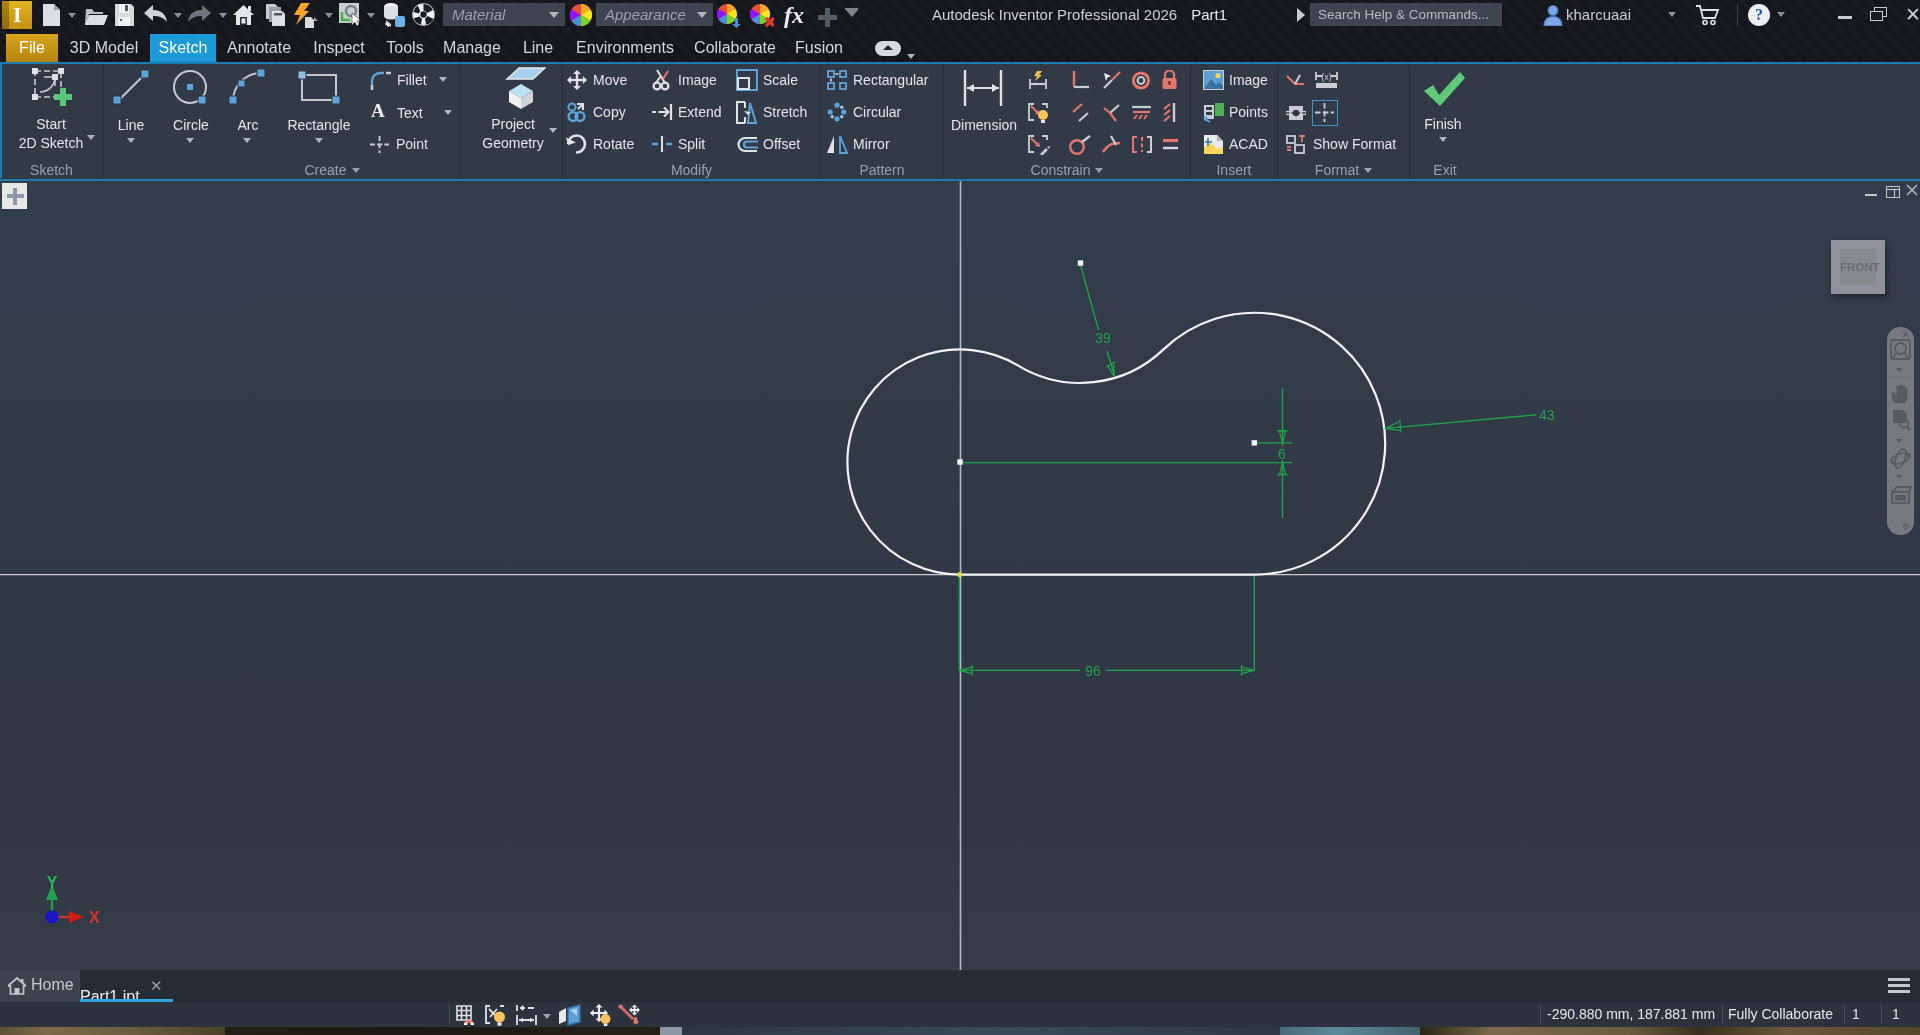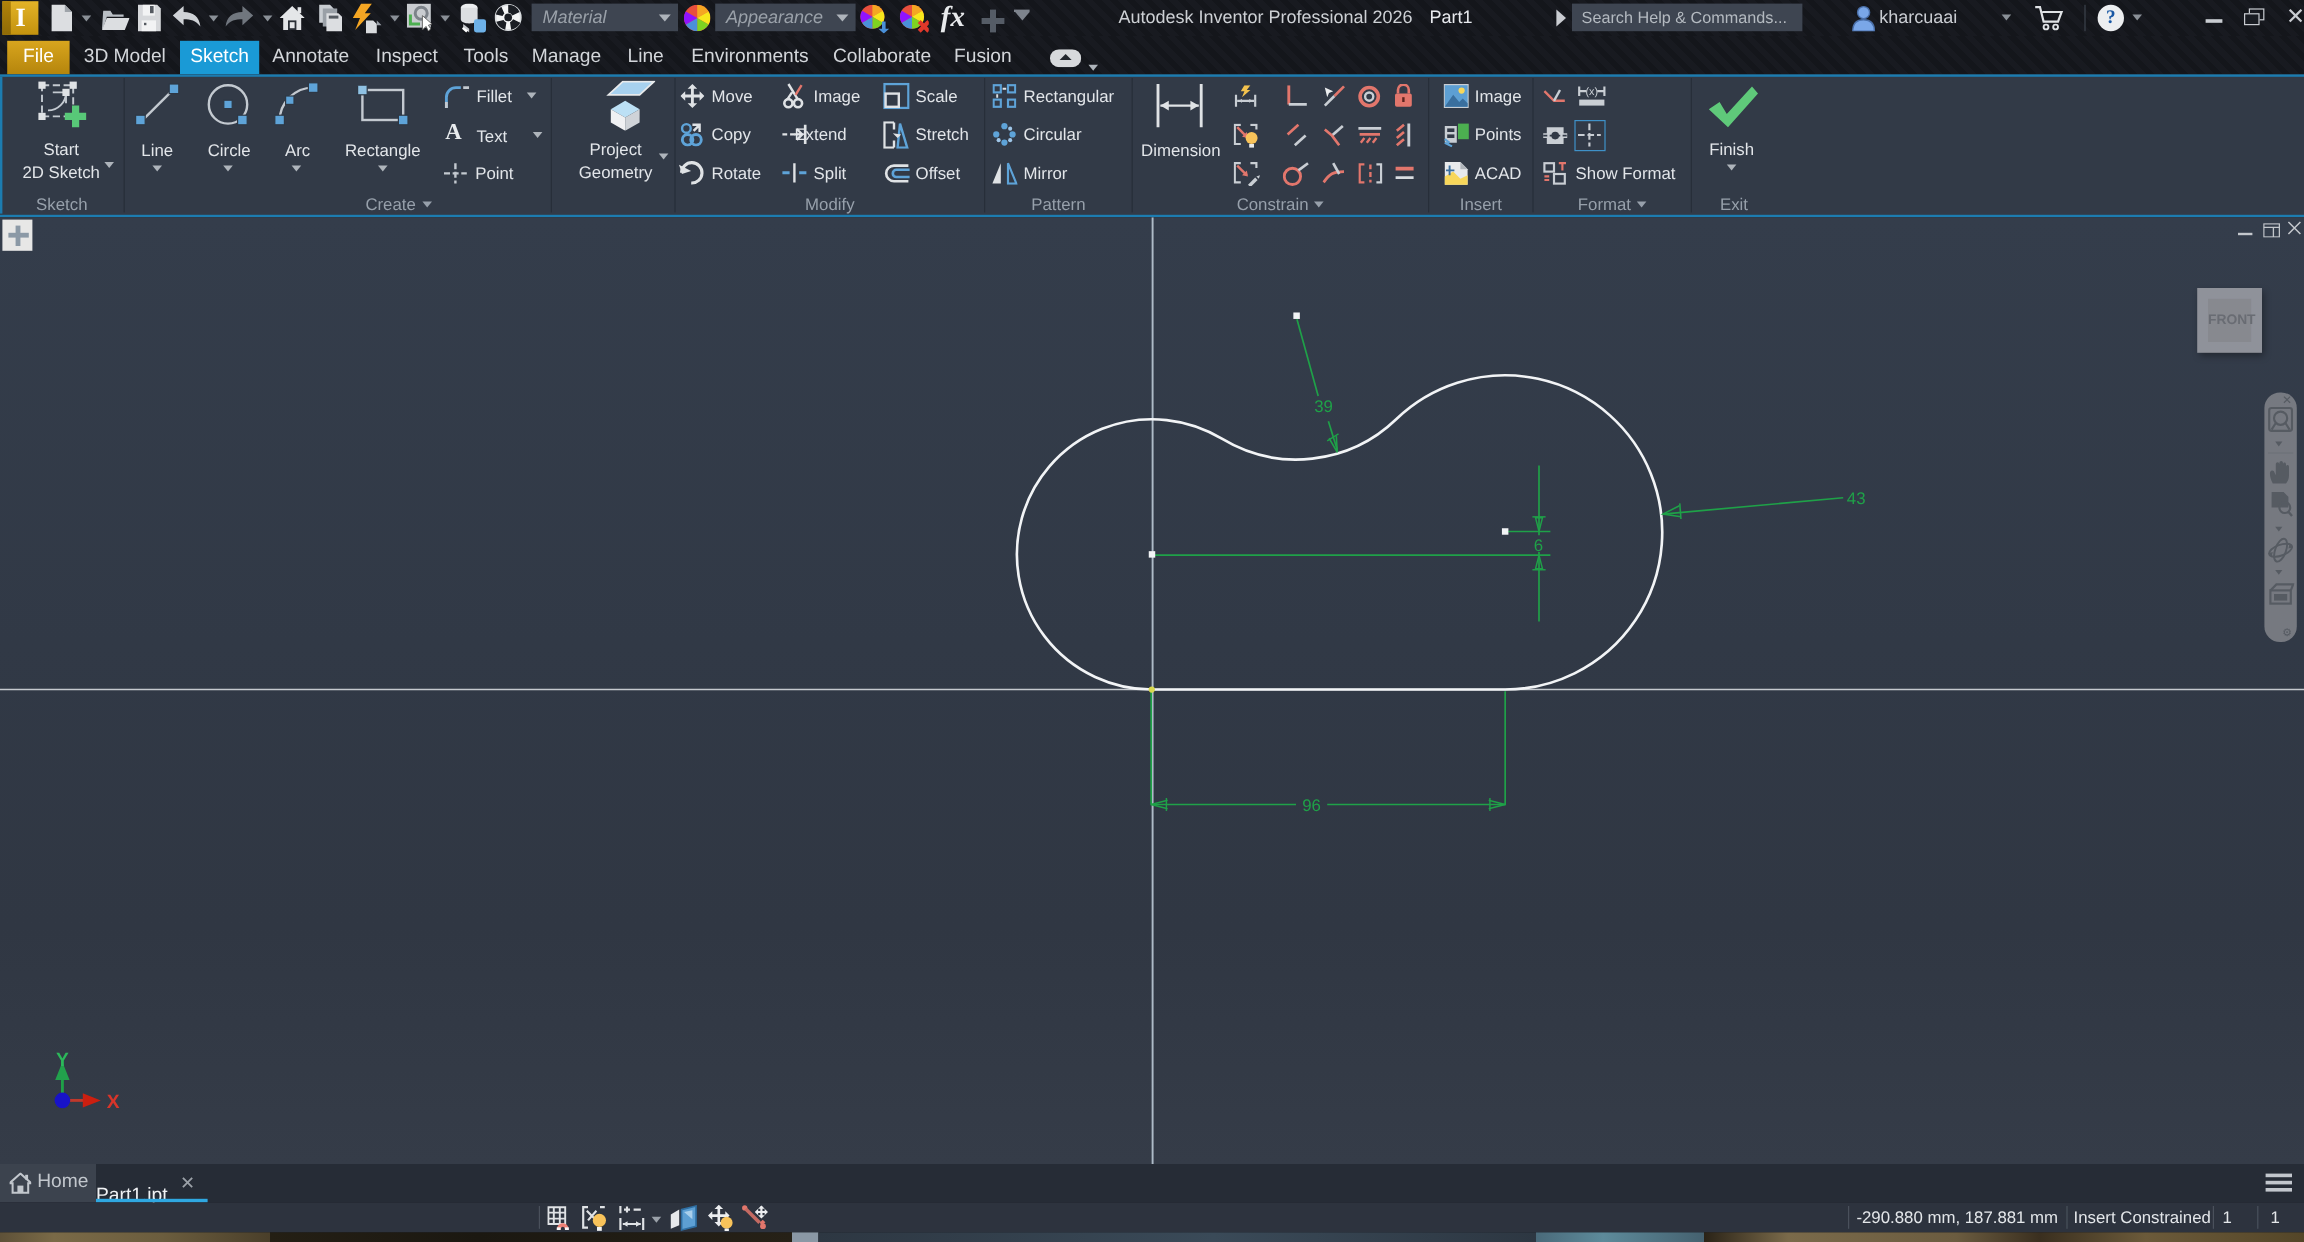--- a/index.html
+++ b/index.html
@@ -352,21 +352,21 @@
     <path d="M17 2 L12 10" stroke="#e2766c" stroke-width="2"></path>
     <circle cx="6" cy="17" r="3.4" fill="none" stroke="#dfe2e5" stroke-width="2.2"></circle>
     <circle cx="14" cy="17" r="3.4" fill="none" stroke="#dfe2e5" stroke-width="2.2"></circle>
   </svg>
   <div class="rowlabel" style="left:678px; top:8px;">Image</div>
   <svg class="abs" style="left:651px; top:39px;" width="22" height="18" viewBox="0 0 22 18">
     <path d="M1 9 L13 9" stroke="#dfe2e5" stroke-width="2" stroke-dasharray="4 2.4"></path>
     <path d="M11 9 L17 9 M13 4.5 L17.5 9 L13 13.5" stroke="#dfe2e5" stroke-width="2" fill="none"></path>
     <path d="M20 1 L20 17" stroke="#dfe2e5" stroke-width="2.2"></path>
   </svg>
-  <div class="rowlabel" style="left:662px; top:40px;">Extend</div>
+  <div class="rowlabel" style="left:678px; top:40px;">Extend</div>
   <svg class="abs" style="left:651px; top:71px;" width="22" height="18" viewBox="0 0 22 18">
     <path d="M1 9 L7 9 M15 9 L21 9" stroke="#5ea3d8" stroke-width="2.6"></path>
     <path d="M11 1 L11 17" stroke="#dfe2e5" stroke-width="2"></path>
   </svg>
   <div class="rowlabel" style="left:678px; top:72px;">Split</div>
 
   <svg class="abs" style="left:736px; top:5px;" width="22" height="22" viewBox="0 0 22 22">
     <rect x="1" y="1" width="20" height="20" fill="none" stroke="#5ea3d8" stroke-width="2"></rect>
     <rect x="2" y="9" width="11" height="11" fill="#323a47" stroke="#dfe2e5" stroke-width="2"></rect>
   </svg>
@@ -722,21 +722,21 @@
     <circle cx="2.6" cy="2.6" r="2.2" fill="#e2766c"></circle>
     <line x1="3.5" y1="3.5" x2="15" y2="15" stroke="#c46a62" stroke-width="3"></line>
     <path d="M15 15 L17.6 12.4 L19.8 14.6 L17.2 17.2 Z" fill="#e2766c"></path>
     <circle cx="17.8" cy="17.8" r="2.4" fill="#e2766c"></circle>
     <path d="M16 0 L18.8 2.8 L13.2 2.8 Z M16 11 L13.2 8.2 L18.8 8.2 Z M10.5 5.5 L13.3 2.7 L13.3 8.3 Z M21.5 5.5 L18.7 2.7 L18.7 8.3 Z" fill="#eceef0" transform="translate(0.5,0.5)"></path>
     <path d="M16.5 1.5 L16.5 10 M12 6 L21 6" stroke="#eceef0" stroke-width="1.8"></path>
   </svg>
   <div class="ssep" style="left:1540px;"></div>
   <span style="position:absolute; left:1547px; top:4px;">-290.880 mm, 187.881 mm</span>
   <div class="ssep" style="left:1722px;"></div>
-  <span style="position:absolute; left:1728px; top:4px;">Insert Constrained</span>
+  <span style="position:absolute; left:1728px; top:4px;">Fully Collaborate</span>
   <div class="ssep" style="left:1844px;"></div>
   <span style="position:absolute; left:1852px; top:4px;">1</span>
   <div class="ssep" style="left:1881px;"></div>
   <span style="position:absolute; left:1892px; top:4px;">1</span>
 </div>
 
 <div id="sliver">
   <div style="position:absolute; left:0; top:0; width:225px; height:9px; background:linear-gradient(90deg,#5e5138,#7a6a47 20%,#6b5d3e 60%,#4a3f2a);"></div>
   <div style="position:absolute; left:225px; top:0; width:435px; height:9px; background:linear-gradient(90deg,#241f14,#1b1811 40%,#262117);"></div>
   <div style="position:absolute; left:660px; top:0; width:22px; height:9px; background:#8a98a5;"></div>

